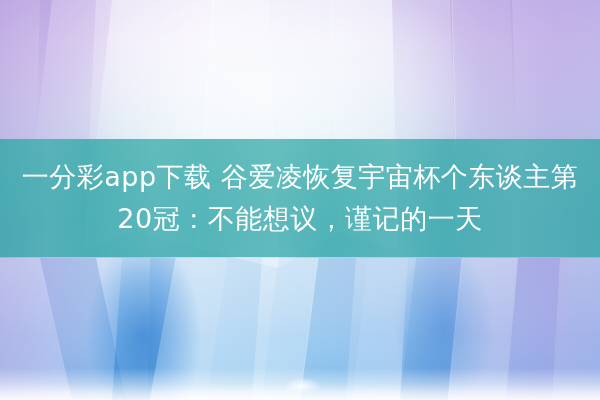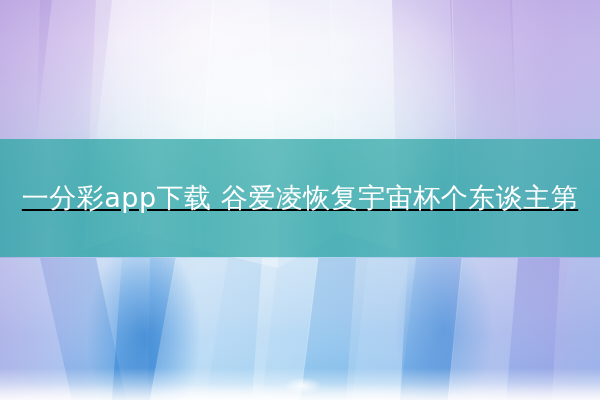--- a/index.html
+++ b/index.html
@@ -100,21 +100,20 @@
   #headline-band {
     position:absolute;
     left:0; right:0;
     top:139px; height:118px;
     background:rgba(50,168,168,0.80);
     display:flex;
     flex-direction:column;
     align-items:center;
     justify-content:center;
     gap:4px;
-    text-decoration:underline;
   }
   
   #band-stripes {
     position:absolute; inset:0;
     background:linear-gradient(to right,
       rgba(255,255,255,0.00) 0%,
       rgba(255,255,255,0.05) 8%,
       rgba(255,255,255,0.00) 15%,
       rgba(255,255,255,0.07) 26%,
       rgba(255,255,255,0.02) 34%,
@@ -213,15 +212,16 @@
   </div>
 
   <div class="bg-layer" id="bg-bloom"></div>
   <div class="bg-layer" id="bg-deep"></div>
   <div class="bg-layer" id="bg-sparkle"></div>
   <div class="bg-layer" id="bg-footfade"></div>
 
   <div id="headline-band">
     <div id="band-stripes"></div>
     <div class="headline-line">一分彩app下载 谷爱凌恢复宇宙杯个东谈主第</div>
+    <div class="headline-line">20冠：不能想议，谨记的一天</div>
   </div>
 
 </div>
 
 </body></html>

